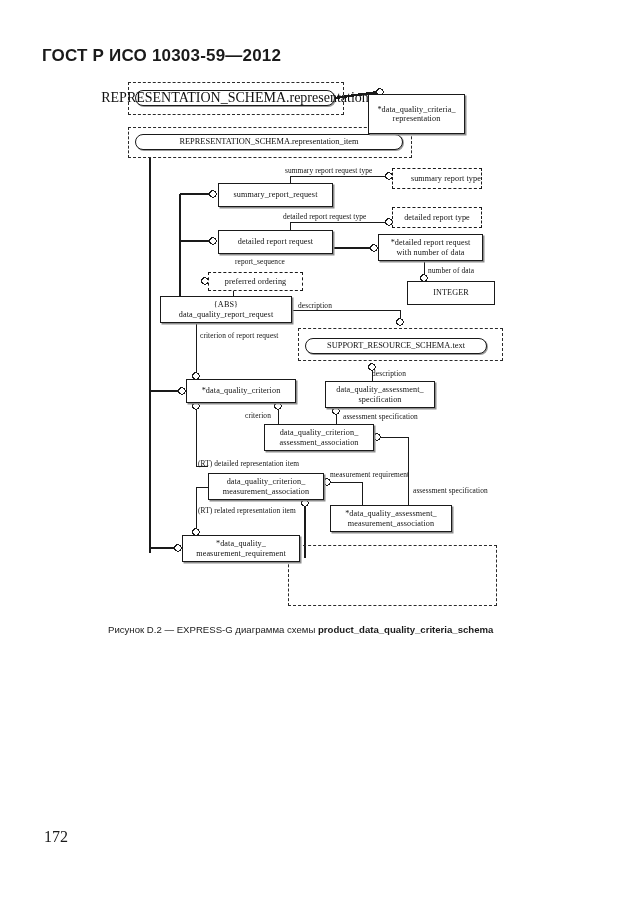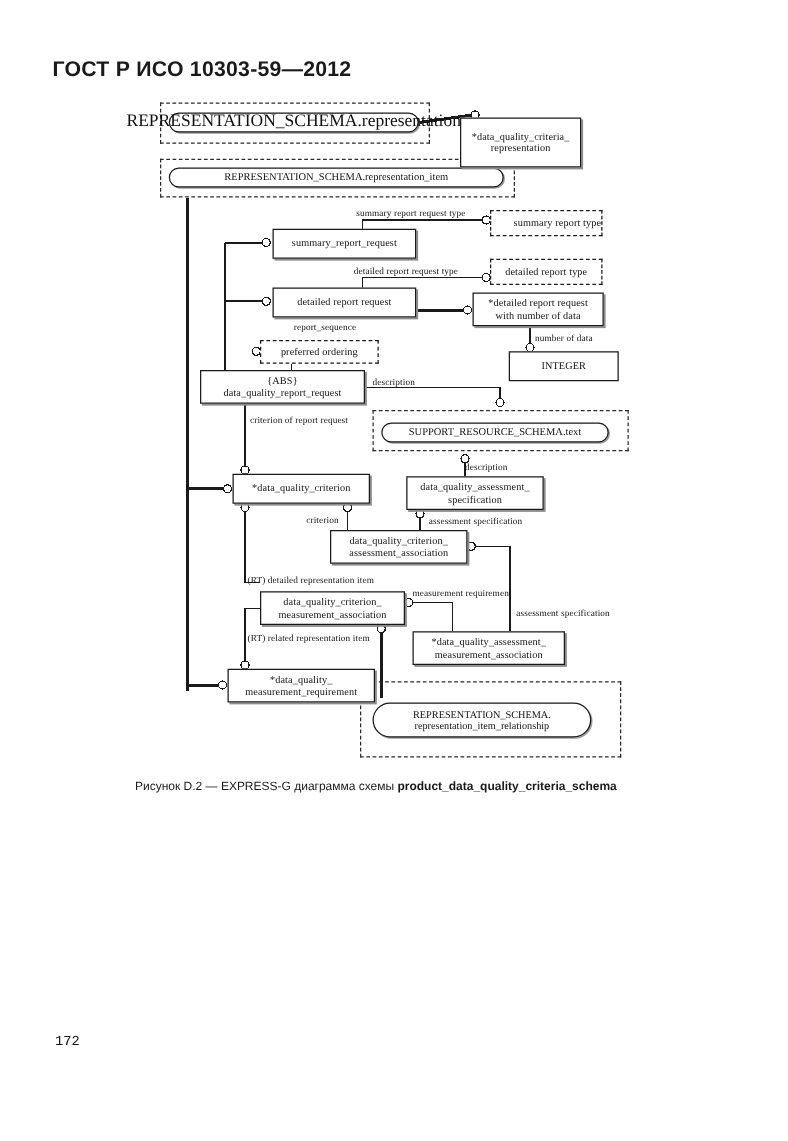--- a/index.html
+++ b/index.html
@@ -15,22 +15,22 @@
     position: absolute; inset: 0; width: 630px; height: 913px;
   }
   .hdr {
     position: absolute; left: 42px; top: 46px;
     font-family: "Liberation Sans", sans-serif;
     font-size: 17px; font-weight: bold; letter-spacing: .2px;
     color: #1a1a1a; white-space: nowrap;
   }
   .pagenum {
     position: absolute; left: 44px; top: 828px;
-    font-family: Liberation Mono, monospace;
-    font-size: 11px; color: #1a1a1a;
+    font-family: Liberation Serif, serif;
+    font-size: 16px; color: #1a1a1a;
   }
   .caption {
     position: absolute; left: 108px; top: 624px;
     font-family: "Liberation Sans", sans-serif;
     font-size: 9.6px; color: #1a1a1a; white-space: nowrap;
   }
   .caption b { font-weight: bold; }
 
   #diagram { position: absolute; left: 0; top: 0; }
 
@@ -184,26 +184,20 @@
   <div class="frame" style="left:288px; top:545px; width:209px; height:61px;"></div>
 
   <div class="pill" style="left:135px; top:90px; width:200px; height:16px; font-size:14px;">
     <span class="t">REPRESENTATION_SCHEMA.representation</span>
   </div>
   <div class="pill" style="left:135px; top:134px; width:268px; height:16px; font-size:8.4px;">
     <span class="t">REPRESENTATION_SCHEMA.representation_item</span>
   </div>
   <div class="pill" style="left:305px; top:338px; width:182px; height:16px; font-size:8.4px;">
     <span class="t">SUPPORT_RESOURCE_SCHEMA.text</span>
-  </div>
-  <div class="pill" style="left:298px; top:562px; width:175px; height:28px; font-size:8.2px;">
-    <span class="t">
-      <span>REPRESENTATION_SCHEMA.</span><br>
-      <span>representation_item_relationship</span>
-    </span>
   </div>
 
   <div class="node ent" style="left:368px; top:82px; width:97px; height:40px;margin-top:12px;">
     <span class="t">
       <span>*data_quality_criteria_</span><br>
       <span>representation</span>
     </span>
   </div>
 
   <div class="node ent" style="left:218px; top:183px; width:115px; height:24px;">

